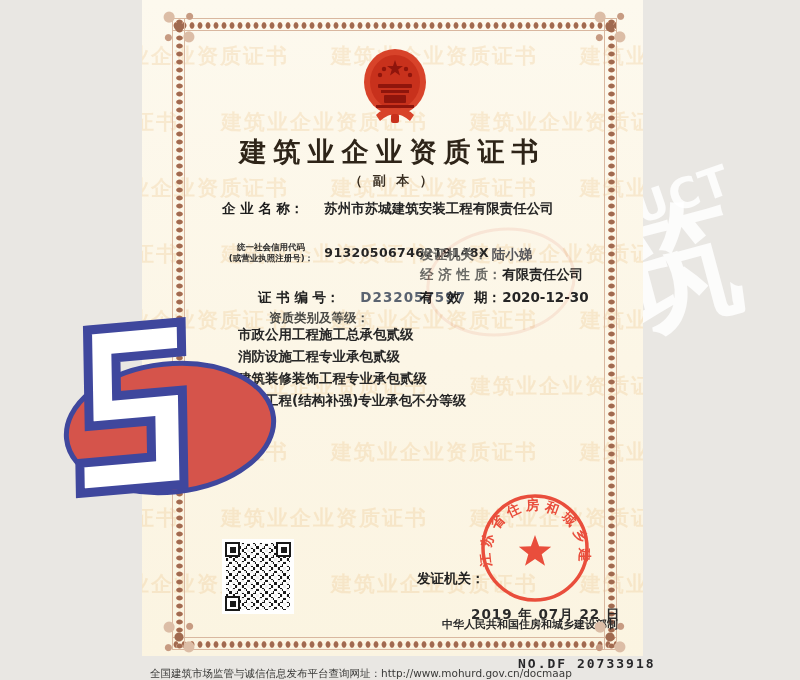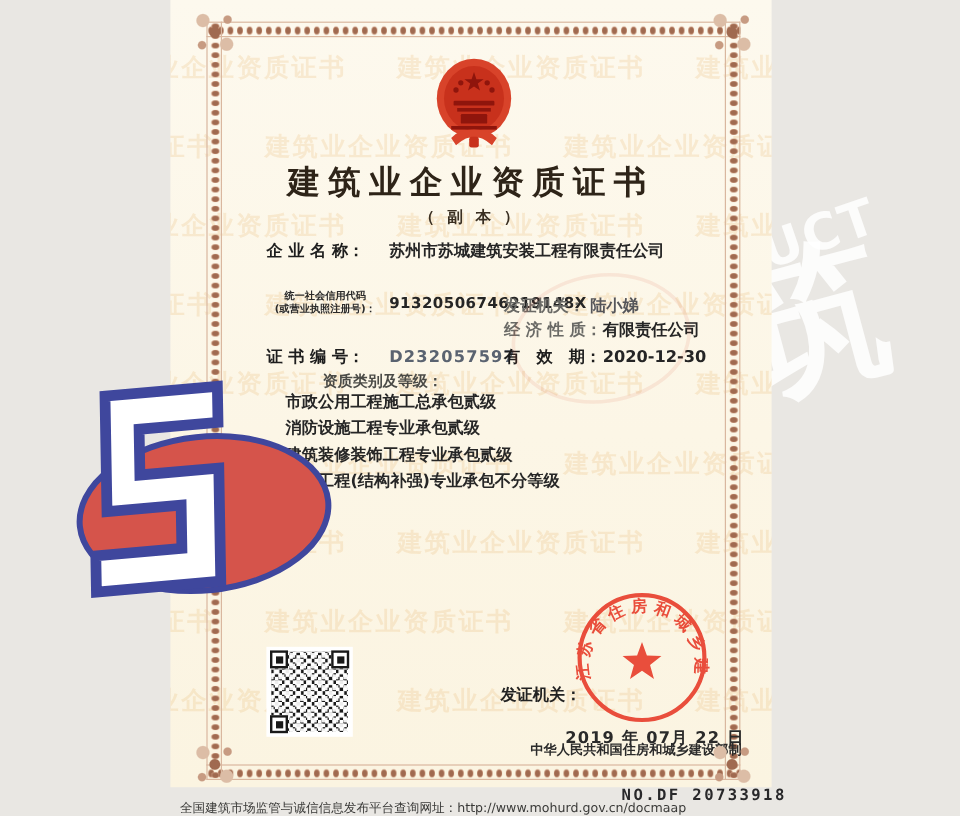--- a/index.html
+++ b/index.html
@@ -246,21 +246,21 @@
     <span class="val" style="color:#56565a;">陆小娣</span>
   </div>
 
 
   <div class="fld" style="left:278px; top:266px;">
     <span class="lbl-faded" style="display:inline-block;width:78px;">经 济 性 质：</span>
     <span class="val">有限责任公司</span>
   </div>
 
   <div class="fld" style="left:80px; top:289px;">
-    <span class="lbl" style="display:inline-block;width:98px;">证 书 编 号：</span>
+    <span class="lbl" style="display:inline-block;width:98px;margin-left:36px;">证 书 编 号：</span>
     <span class="val-faded">D232057597</span>
   </div>
 
   <div class="fld" style="left:278px; top:289px;">
     <span class="lbl" style="display:inline-block;width:78px;">有　效　期：</span>
     <span class="val">2020-12-30</span>
   </div>
 
   <div class="cat-label">资质类别及等级：</div>
   <div class="cat-item" style="top:326px;">市政公用工程施工总承包贰级</div>

